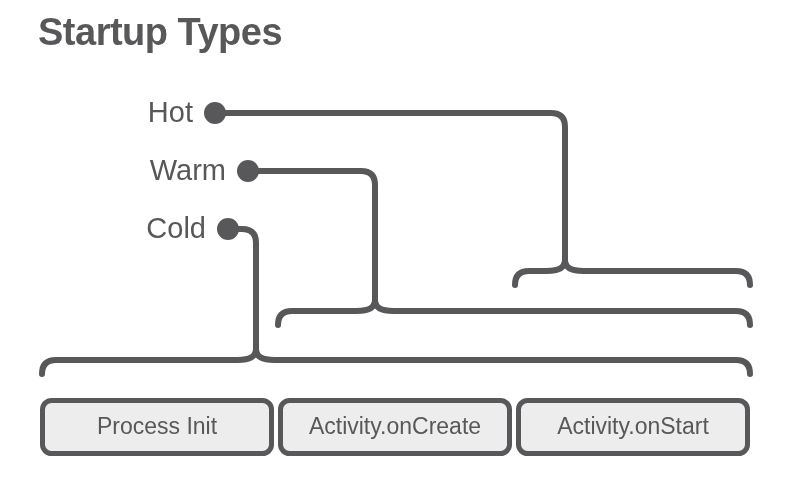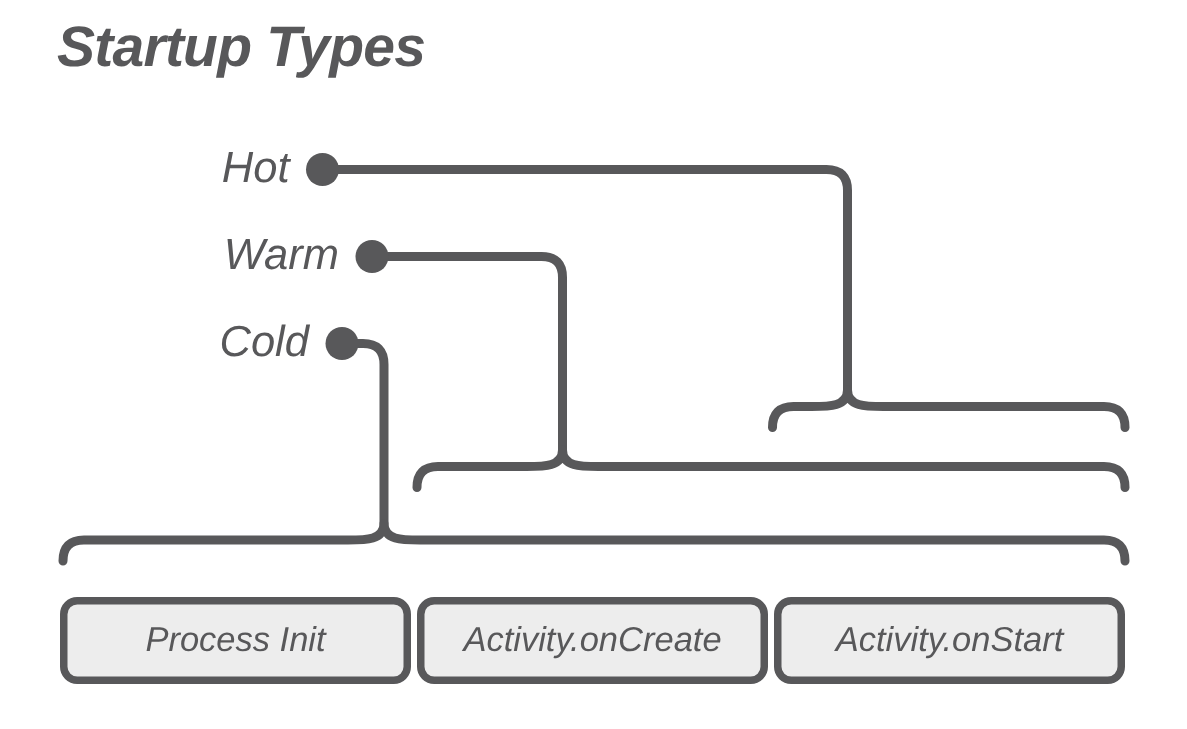--- a/index.html
+++ b/index.html
@@ -13,21 +13,20 @@
     overflow: hidden;
     font-family: "Liberation Sans", sans-serif;
     position: relative;
   }
   #stage {
     position: absolute;
     left: 0;
     top: 0;
     width: 791px;
     height: 486px;
-    font-style: italic;
   }
   .page-title {
     position: absolute;
     left: 38px;
     top: 8px;
     font-family: "Liberation Sans", sans-serif;
     font-size: 38px;
     font-weight: bold;
     letter-spacing: -0.5px;
     color: #58585a;

